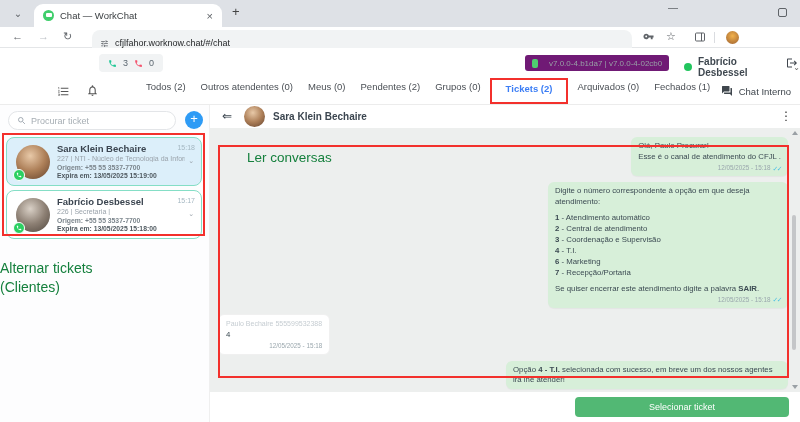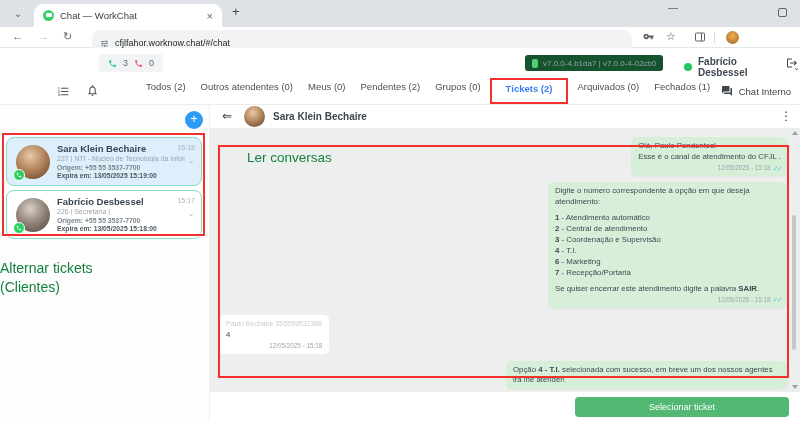--- a/index.html
+++ b/index.html
@@ -26,21 +26,21 @@
   .url { font-size:9px; color:#27292b; white-space:nowrap; }
   .tbic { position:absolute; top:4px; display:flex; }
   .tbsep { position:absolute; left:714px; top:5px; width:1px; height:11px; background:#dadce0; }
   .tbavatar { position:absolute; left:726px; top:3.5px; width:13px; height:13px; border-radius:50%; background:radial-gradient(circle at 50% 38%, #f2b24c, #9c6030); }
   .star { position:absolute; left:666px; top:2.5px; font-size:11px; color:#5f6368; }
 
   
   .appheader { position:absolute; top:48px; left:0; right:0; height:30px; background:#fff; }
   .dash-btn { position:absolute; left:10px; top:5px; width:73px; height:20px; background:#1ec795; color:#fff; font-size:9.5px; border-radius:5px; display:flex; align-items:center; justify-content:center; box-shadow:0 1px 2px rgba(30,199,149,.35); }
   .calls { position:absolute; left:99px; top:6px; height:18px; background:#f1f3f4; border-radius:4px; display:flex; align-items:center; gap:6px; padding:0 9px; font-size:9px; color:#5b6770; }
-  .version { position:absolute; left:525px; top:7px; height:16px; background:#14532d; border-radius:3px; display:flex; align-items:center; gap:5px; padding:0 7px; font-size:8px; color:#98a0a6; white-space:nowrap; }
+  .version { position:absolute; left:525px; top:7px; height:16px; background:#701a75; border-radius:3px; display:flex; align-items:center; gap:11px; padding:0 7px; font-size:8px; color:#98a0a6; white-space:nowrap; }
   .vicon { width:6px; height:9px; background:#4fcf70; border-radius:2px; flex:none; }
   .userbox { position:absolute; left:684px; top:8px; display:flex; align-items:center; gap:6px; font-size:10px; font-weight:600; color:#3f4850; }
   .udot { width:8px; height:8px; border-radius:50%; background:#22c55e; flex:none; }
   .uchev { font-size:8px; color:#666; font-weight:400; }
   .logout { position:absolute; left:786px; top:9px; }
 
   
   .tabnav { position:absolute; top:78px; left:0; right:0; height:27px; background:#fff; border-bottom:1px solid #ececec; }
   .qicon { position:absolute; left:57px; top:7px; }
   .bellicon { position:absolute; left:86px; top:6px; }
@@ -212,20 +212,29 @@
         <svg width="12" height="12" viewBox="0 0 24 24" fill="#3f464d">
             <path d="M21 6h-2v9H6v2c0 .55.45 1 1 1h11l4 4V7c0-.55-.45-1-1-1zm-4 6V3c0-.55-.45-1-1-1H3c-.55 0-1 .45-1 1v14l4-4h10c.55 0 1-.45 1-1z"></path>
           </svg>
       </span>
       <span>Chat Interno</span>
     </div>
   </div>
 
   <div class="sidebar">
     <div class="searchrow">
+      <div class="searchbox">
+        <span>
+          <svg width="9" height="9" viewBox="0 0 24 24" fill="none" stroke="#9aa3ab" stroke-width="2.4">
+              <circle cx="10" cy="10" r="6"></circle>
+              <line x1="15" y1="15" x2="21" y2="21"></line>
+            </svg>
+        </span>
+        <input type="text" placeholder="Procurar ticket" style="">
+      </div>
       <div class="plusbtn">+</div>
     </div>
 
     <div class="tcard sel" style="top:32px">
       <div class="tavatar av-sara">
         <span class="wabadge">
           <svg width="6" height="6" viewBox="0 0 24 24" fill="#fff">
               <path d="M6.62 10.79c1.44 2.83 3.76 5.14 6.59 6.59l2.2-2.21c.27-.27.67-.36 1.02-.24 1.12.37 2.33.57 3.57.57.55 0 1 .45 1 1V20c0 .55-.45 1-1 1-9.39 0-17-7.61-17-17 0-.55.45-1 1-1h3.5c.55 0 1 .45 1 1 0 1.25.2 2.45.57 3.57.11.35.03.74-.25 1.02l-2.2 2.2z"></path>
             </svg>
         </span>
@@ -257,21 +266,21 @@
 
   <div class="chat-header">
     <span class="backic">⇐</span>
     <span class="chavatar"></span>
     <span class="chname">Sara Klein Bechaire</span>
     <span class="kebab">⋮</span>
   </div>
 
   <div class="messages">
       <div class="bubble right">
-        <div class="mline"><span>Olá, Paulo Pendentes!</span></div>
+        <div class="mline"><span>Olá, Paulo Procurar!</span></div>
         <div class="mline"><span>Esse é o canal de atendimento do CFJL .</span></div>
         <div class="mtime">
           <span>12/05/2025 - 15:18</span>
           <span class="check">✓✓</span>
         </div>
       </div>
       <div class="bubble right">
         <div class="mline"><span>Digite o número correspondente à opção em que deseja atendimento:</span></div>
         <div class="mline blank"></div>
         <div class="mline"><span class="bold">1</span><span> - Atendimento automático</span></div>

